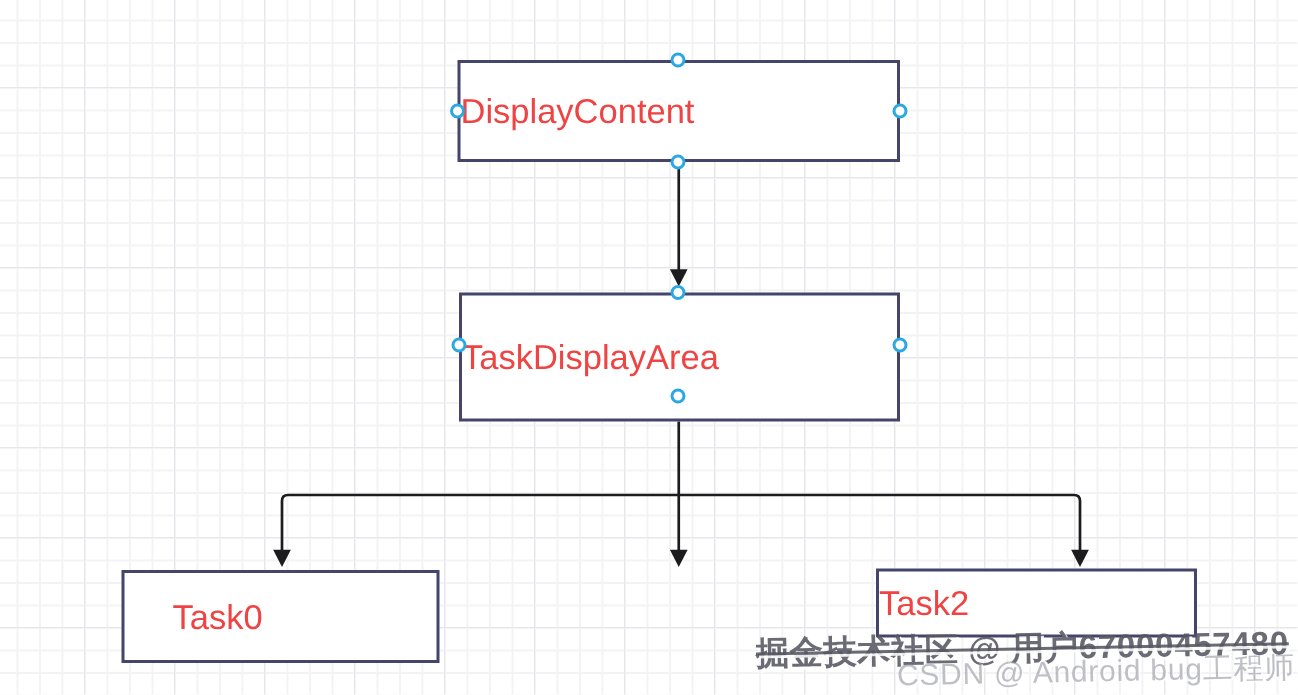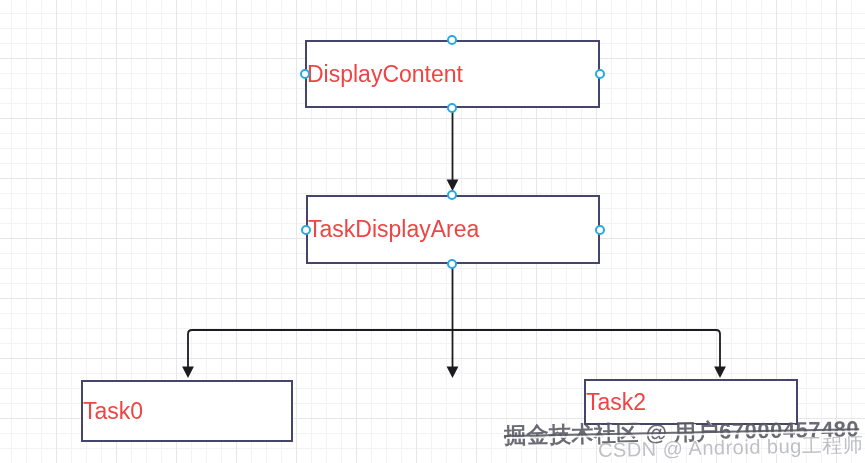--- a/index.html
+++ b/index.html
@@ -48,22 +48,22 @@
     position:absolute;
     background:#fff;
     border:2px solid var(--shape-stroke,#45456b);
     display:flex;align-items:center;justify-content:flex-start;
     font-size:23px;
     color:#ef4444;
     cursor:default;
   }
   .node .label{white-space:nowrap;}
   #node-displaycontent{left:305px;top:40px;width:295px;height:68px;}
-  #node-taskdisplayarea{left:306px;top:195px;width:294px;height:69px;}
-  #node-task0{left:81px;top:380px;width:212px;height:62px;}
+  #node-taskdisplayarea{left:306px;top:195px;width:294px;height:86px;}
+  #node-task0{left:81px;top:380px;width:212px;height:62px;padding-left:32px;}
   #node-task1{left:346px;top:380px;width:214px;height:63px;}
   #node-task2{left:584px;top:379px;width:214px;height:46px;}
   .handle{
     position:absolute;
     width:10px;height:10px;
     border-radius:50%;
     background:#fff;
     border:2px solid var(--handle-blue,#29a8e2);
     transform:translate(-50%,-50%);
     z-index:5;

